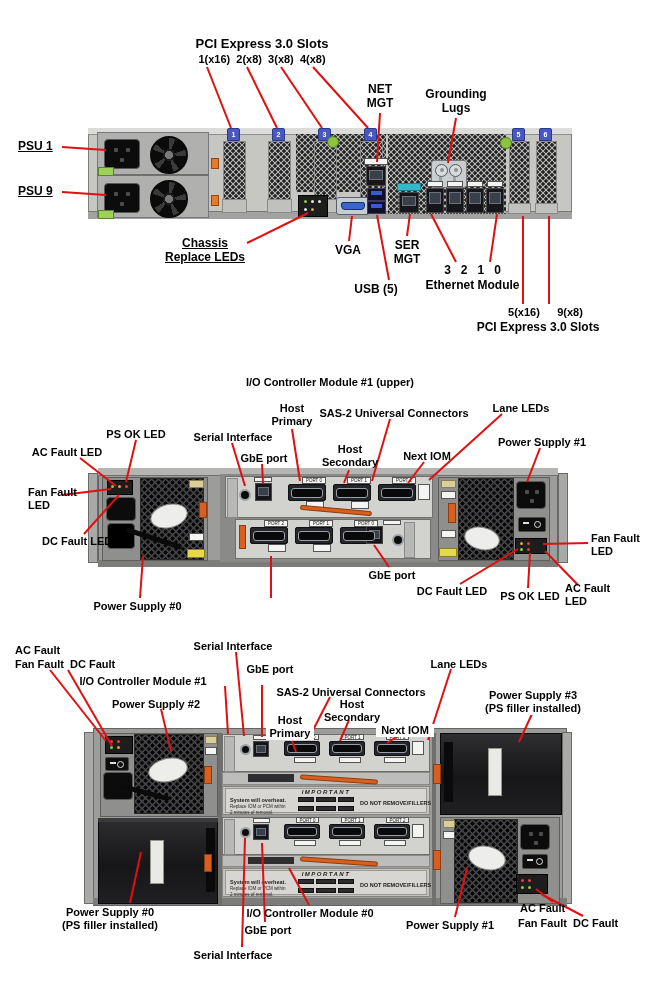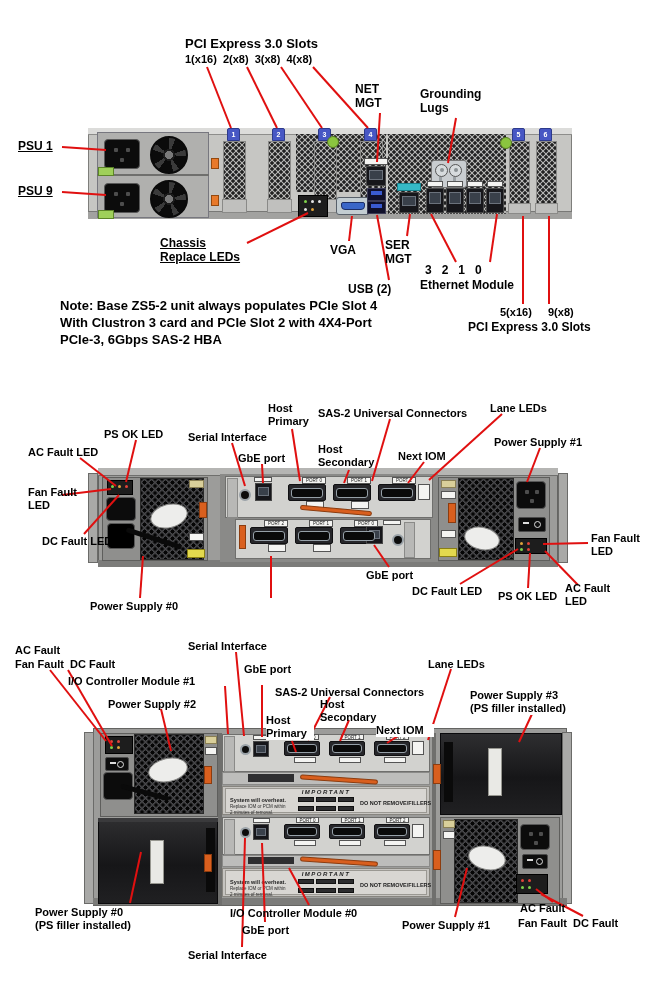--- a/index.html
+++ b/index.html
@@ -1,21 +1,21 @@
 <!DOCTYPE html>
 <html><head>
 <meta charset="utf-8">
 <style>
   html,body{margin:0;padding:0;background:#fff;}
   .stage{position:relative;width:656px;height:981px;background:#fff;overflow:hidden;
          font-family:"Liberation Sans",sans-serif;}
   .abs{position:absolute;}
   
   .lbl{position:absolute;font-weight:bold;font-size:11px;line-height:13px;color:#000;
-       white-space:pre-line;z-index:30;}
+       text-align:center;white-space:pre-line;z-index:30;}
   .lbl.la{text-align:left;}
   .lbl.ul{text-decoration:underline;}
   .lbl.big{font-size:13px;line-height:15px;}
   .lbl.mid{font-size:12px;line-height:14px;}
   .lbl.bgw{background:#fff;}
   .note{position:absolute;font-weight:bold;font-size:13px;line-height:17px;
         white-space:pre-line;text-align:left;z-index:30;}
   
   .chassis{position:absolute;background:#c6c6c3;border:1px solid #7e7e7b;box-sizing:border-box;z-index:1;}
   .shelf{position:absolute;background:#9c9c9a;border:1px solid #646462;box-sizing:border-box;z-index:1;}
@@ -192,29 +192,26 @@
 MGT</div>
   <div class="lbl mid" style="left:420px;top:87px;width:72px;">Grounding
 Lugs</div>
   <div class="lbl mid ul la" style="left:18px;top:139px;">PSU 1</div>
   <div class="lbl mid ul la" style="left:18px;top:184px;">PSU 9</div>
   <div class="lbl mid ul" style="left:160px;top:236px;width:90px;">Chassis
 Replace LEDs</div>
   <div class="lbl mid" style="left:330px;top:243px;width:36px;">VGA</div>
   <div class="lbl mid" style="left:385px;top:238px;width:44px;">SER
 MGT</div>
-  <div class="lbl mid" style="left:348px;top:282px;width:56px;">USB (2)</div>
+  <div class="lbl mid" style="left:348px;top:282px;width:56px;">USB (5)</div>
   <div class="lbl mid" style="left:425px;top:263px;width:95px;">3&nbsp;&nbsp;&nbsp;2&nbsp;&nbsp;&nbsp;1&nbsp;&nbsp;&nbsp;0</div>
   <div class="lbl mid" style="left:420px;top:278px;width:105px;">Ethernet Module</div>
   <div class="lbl" style="left:500px;top:306px;width:48px;">5(x16)</div>
   <div class="lbl" style="left:548px;top:306px;width:44px;">9(x8)</div>
   <div class="lbl mid" style="left:468px;top:320px;width:140px;">PCI Express 3.0 Slots</div>
-  <div class="note" style="left:60px;top:297px;width:430px;">Note: Base ZS5-2 unit always populates PCIe Slot 4
-With Clustron 3 card and PCIe Slot 2 with 4X4-Port
-PCIe-3, 6Gbps SAS-2 HBA</div>
 
   <div>
     <div class="ear" style="left:88px;top:473px;width:10px;height:90px;"></div>
     <div class="ear" style="left:558px;top:473px;width:10px;height:90px;"></div>
     <div class="shelf" style="left:98px;top:468px;width:460px;height:99px;"></div>
     <div class="rim" style="left:98px;top:468px;width:460px;height:7px;background:#b5b5b3;border-bottom:1px solid #6f6f6d;"></div>
     <div class="rim" style="left:98px;top:560px;width:460px;height:7px;background:#7c7c7a;"></div>
     <div class="abs" style="left:220px;top:474px;width:218px;height:88px;background:#8a8a88;z-index:2;"></div>
 
     <div class="abs" style="left:102px;top:477px;width:106px;height:84px;background:#8f8f8d;border:1px solid #5e5e5c;box-sizing:border-box;z-index:3;"></div>
@@ -292,20 +289,21 @@
         <i></i>
       </div>
     <div class="ledblk" style="left:515px;top:538px;width:30px;height:14px;">
       <span class="dot" style="left:4px;top:3px;background:#e0a33a;"></span>
       <span class="dot" style="left:11px;top:3px;background:#e0433a;"></span>
       <span class="dot" style="left:4px;top:9px;background:#7fd24a;"></span>
       <span class="dot" style="left:11px;top:9px;background:#e0433a;"></span>
     </div>
   </div>
 
+  <div class="lbl" style="left:200px;top:376px;width:260px;">I/O Controller Module #1 (upper)</div>
   <div class="lbl" style="left:268px;top:402px;width:48px;">Host
 Primary</div>
   <div class="lbl" style="left:318px;top:407px;width:152px;">SAS-2 Universal Connectors</div>
   <div class="lbl" style="left:490px;top:402px;width:62px;">Lane LEDs</div>
   <div class="lbl" style="left:104px;top:428px;width:64px;">PS OK LED</div>
   <div class="lbl" style="left:188px;top:431px;width:90px;">Serial Interface</div>
   <div class="lbl" style="left:28px;top:446px;width:78px;">AC Fault LED</div>
   <div class="lbl" style="left:238px;top:452px;width:52px;">GbE port</div>
   <div class="lbl" style="left:318px;top:443px;width:64px;">Host
 Secondary</div>

